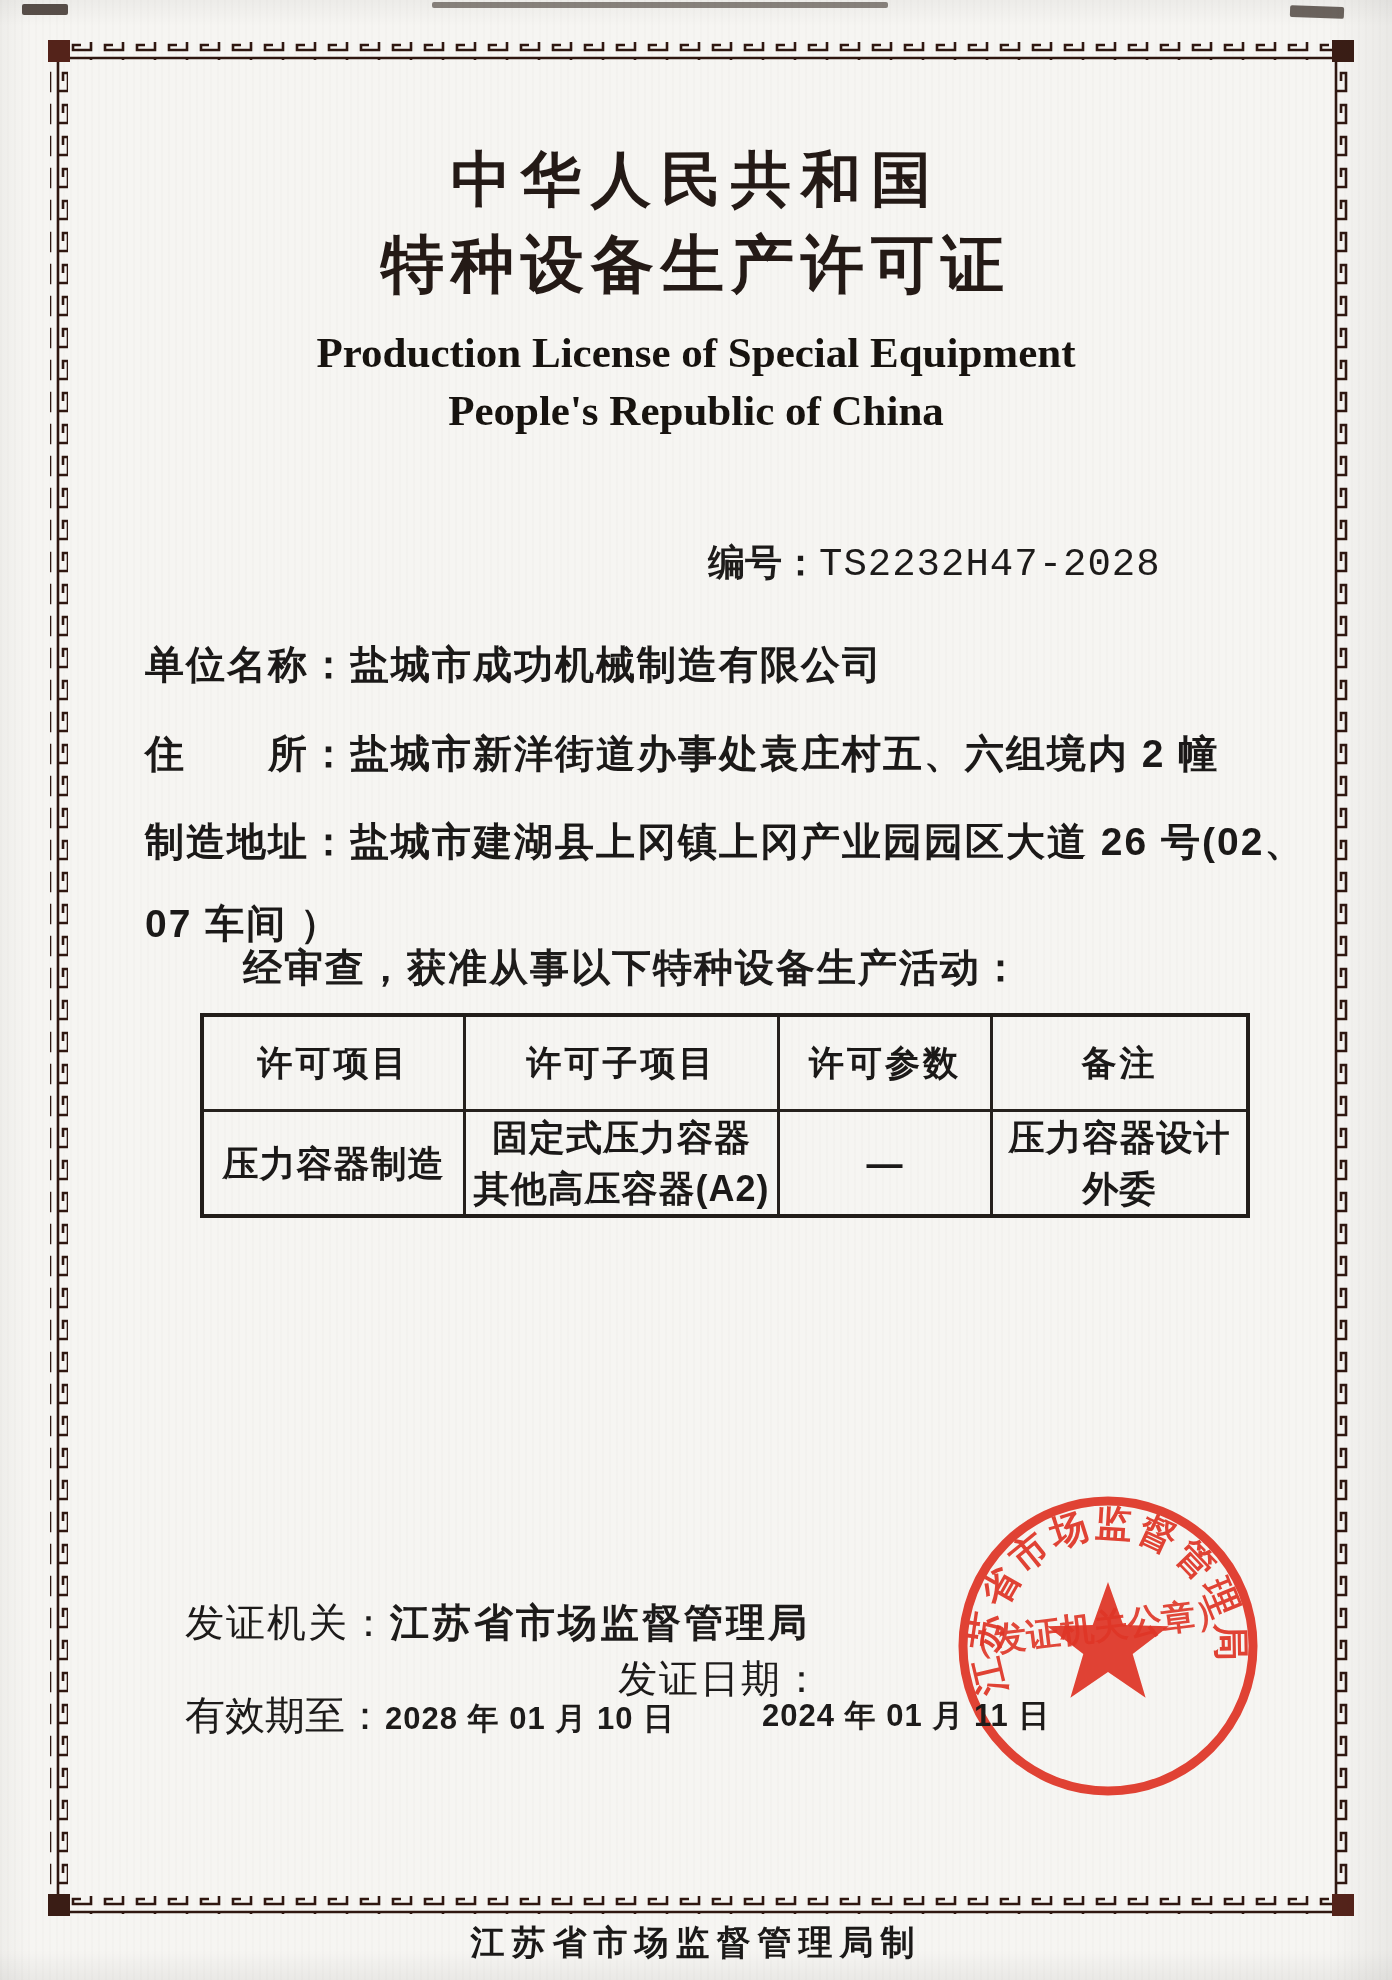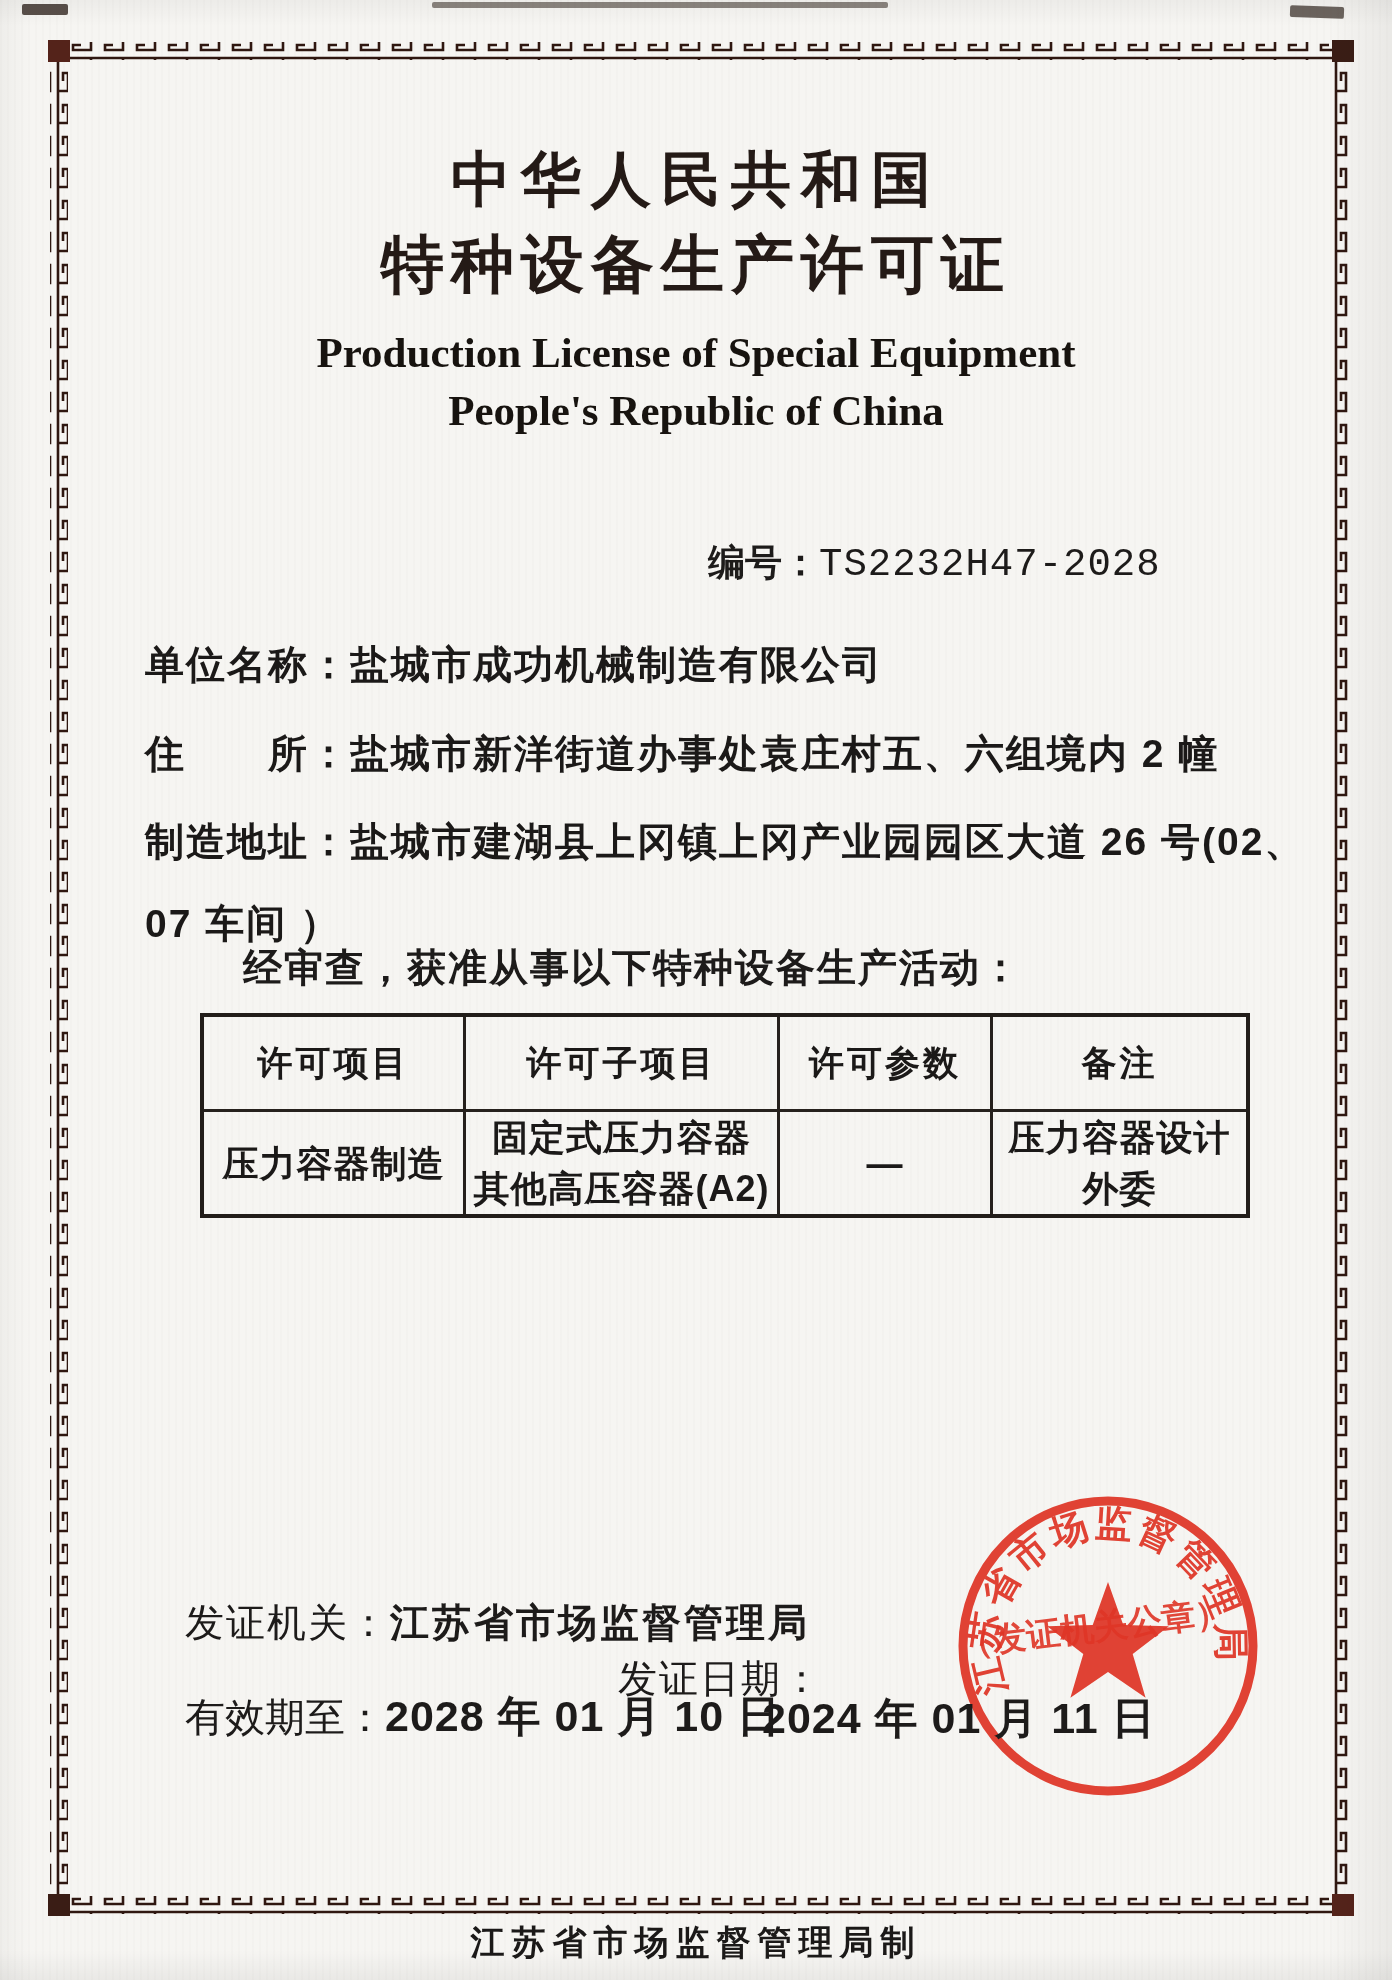--- a/index.html
+++ b/index.html
@@ -32,21 +32,21 @@
     border:3px solid #26211d; text-align:center; vertical-align:middle;
     font-weight:600; color:#1b1918; padding:0 6px;
   }
   table.lic th{font-size:35px; height:92px; letter-spacing:3px; font-weight:700;}
   table.lic td{font-size:36px; line-height:1.42; letter-spacing:1px;}
   table.lic{border:4px solid #221d19;}
   .issuer{left:185px; top:1596px; font-size:39px; white-space:nowrap;}
   .issuer .lbl{font-weight:500; letter-spacing:2px;}
   .issuer .val{font-weight:800; letter-spacing:3px;}
   .validline{left:185px; top:1688px; font-size:40px; font-weight:500; white-space:nowrap;}
-  .validline .digits,.issuedate .digits{font-size:43px; font-weight:600; letter-spacing:1px;}
+  .validline .digits,.issuedate .digits{font-size:31px; font-weight:600; letter-spacing:1px;}
   .issuelabel{left:618px; top:1652px; font-size:39px; font-weight:500; letter-spacing:2px; white-space:nowrap;}
   .issuedate{left:762px; top:1690px; font-size:40px; font-weight:500; white-space:nowrap; z-index:6;}
   .footer{top:1920px; font-size:34px; font-weight:600; letter-spacing:7px; color:#1b1918;}
   .seal-wrap{left:948px; top:1486px; width:320px; height:320px; z-index:5; opacity:0.93;}
   .seal-note{
     left:958px; top:1606px; width:260px; text-align:center; z-index:6;
     font-size:34px; font-weight:600; color:#df3526; letter-spacing:0px;
     transform:rotate(-7deg); opacity:0.9; white-space:nowrap;
   }
   .artifact{background:#32261f; border-radius:2px;}

